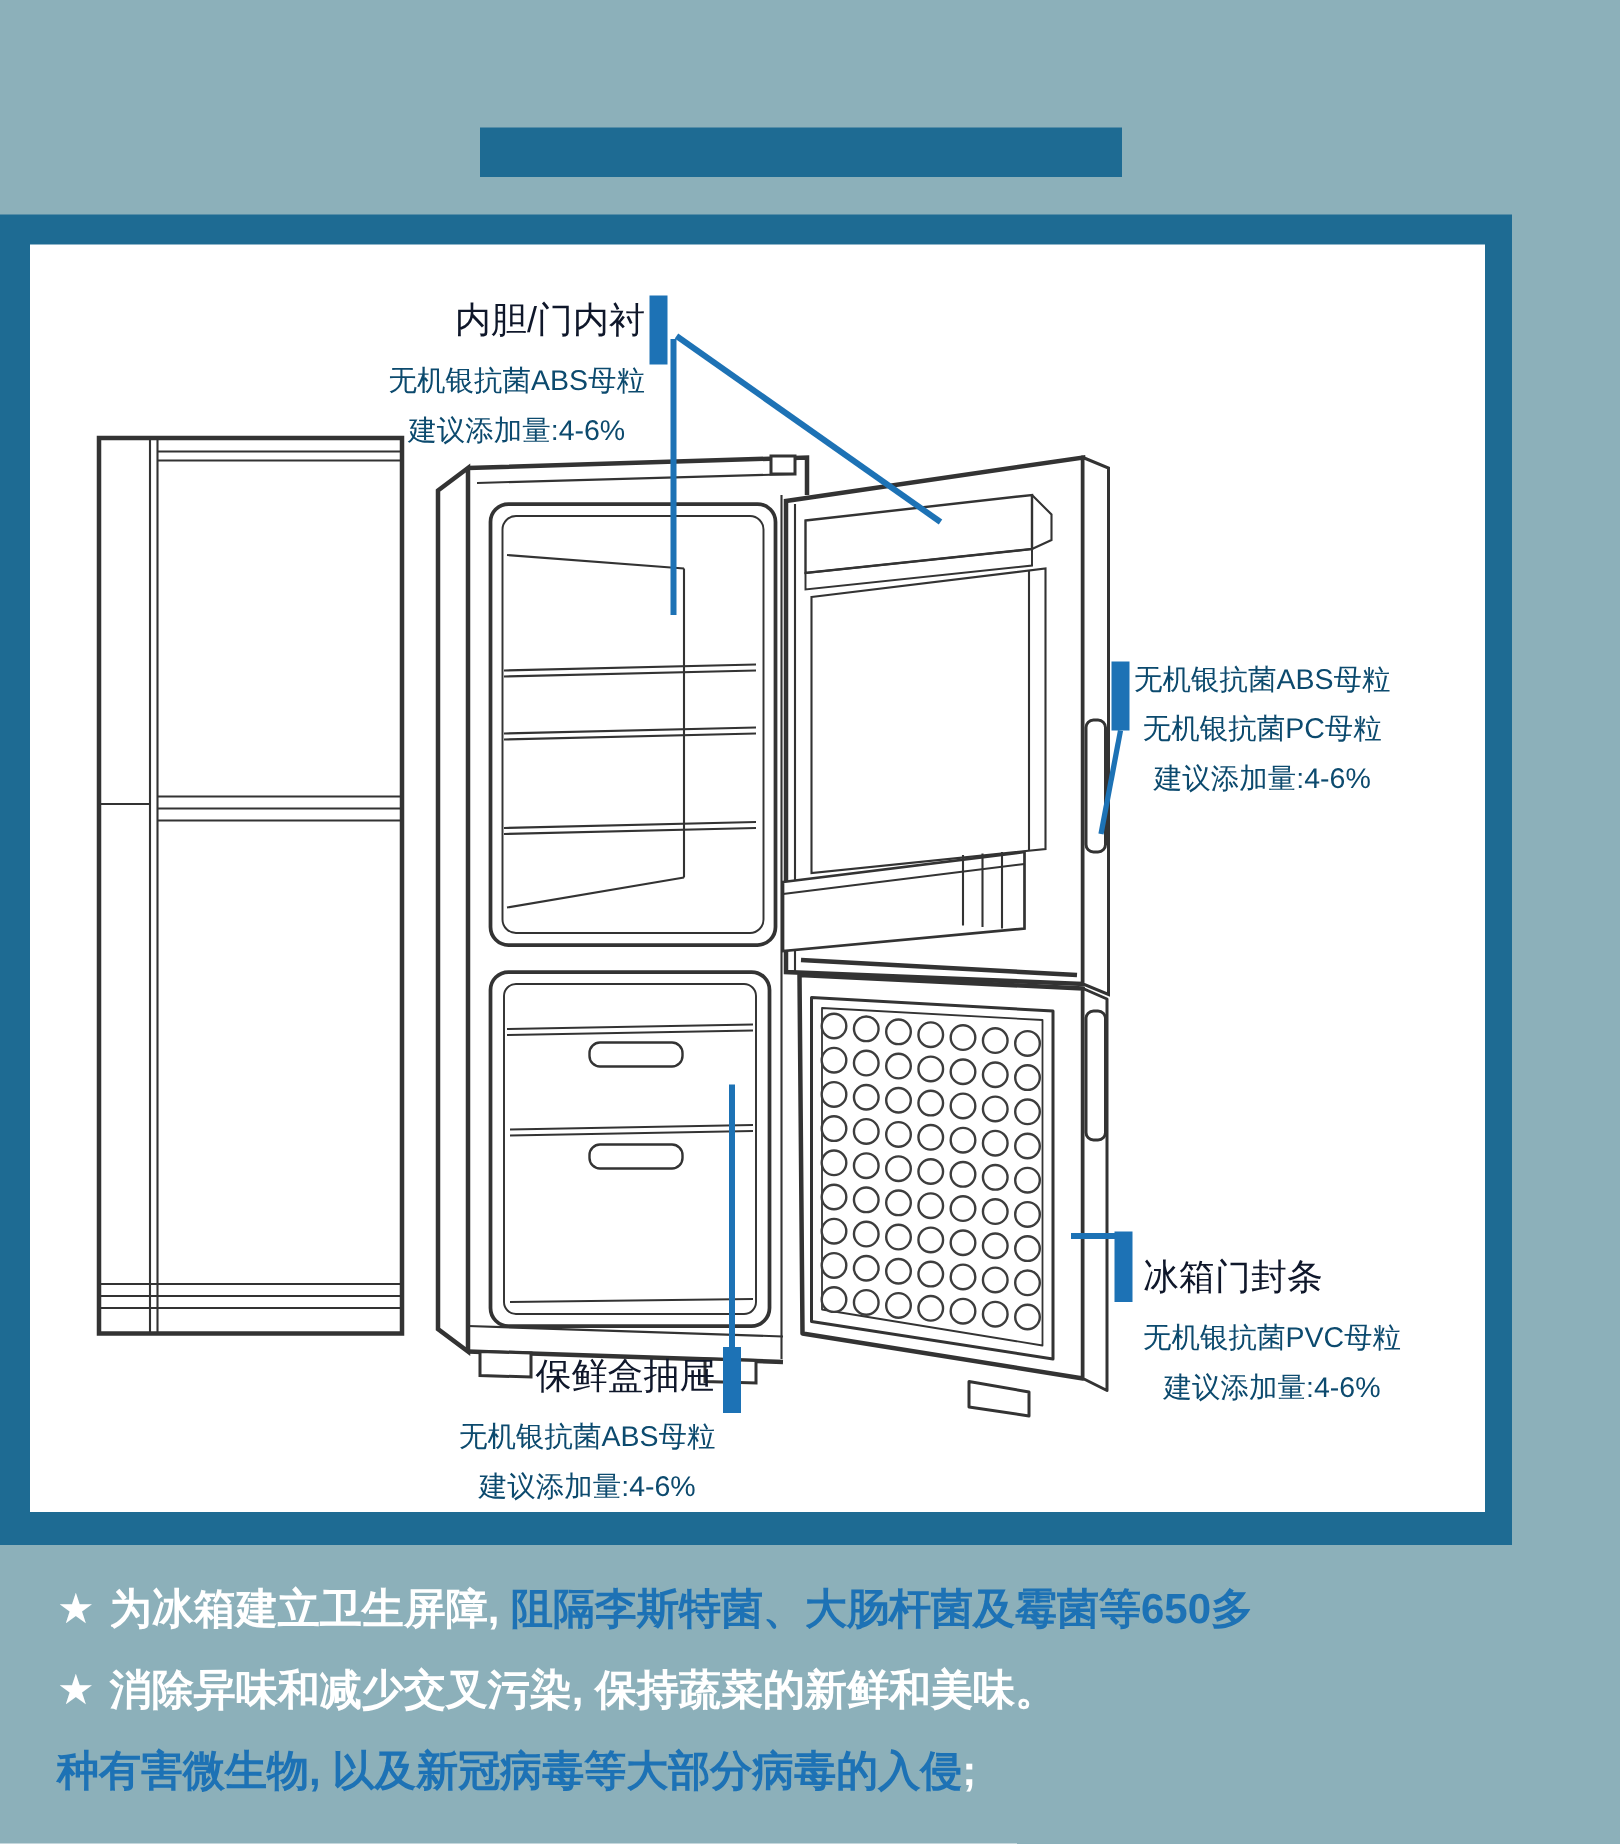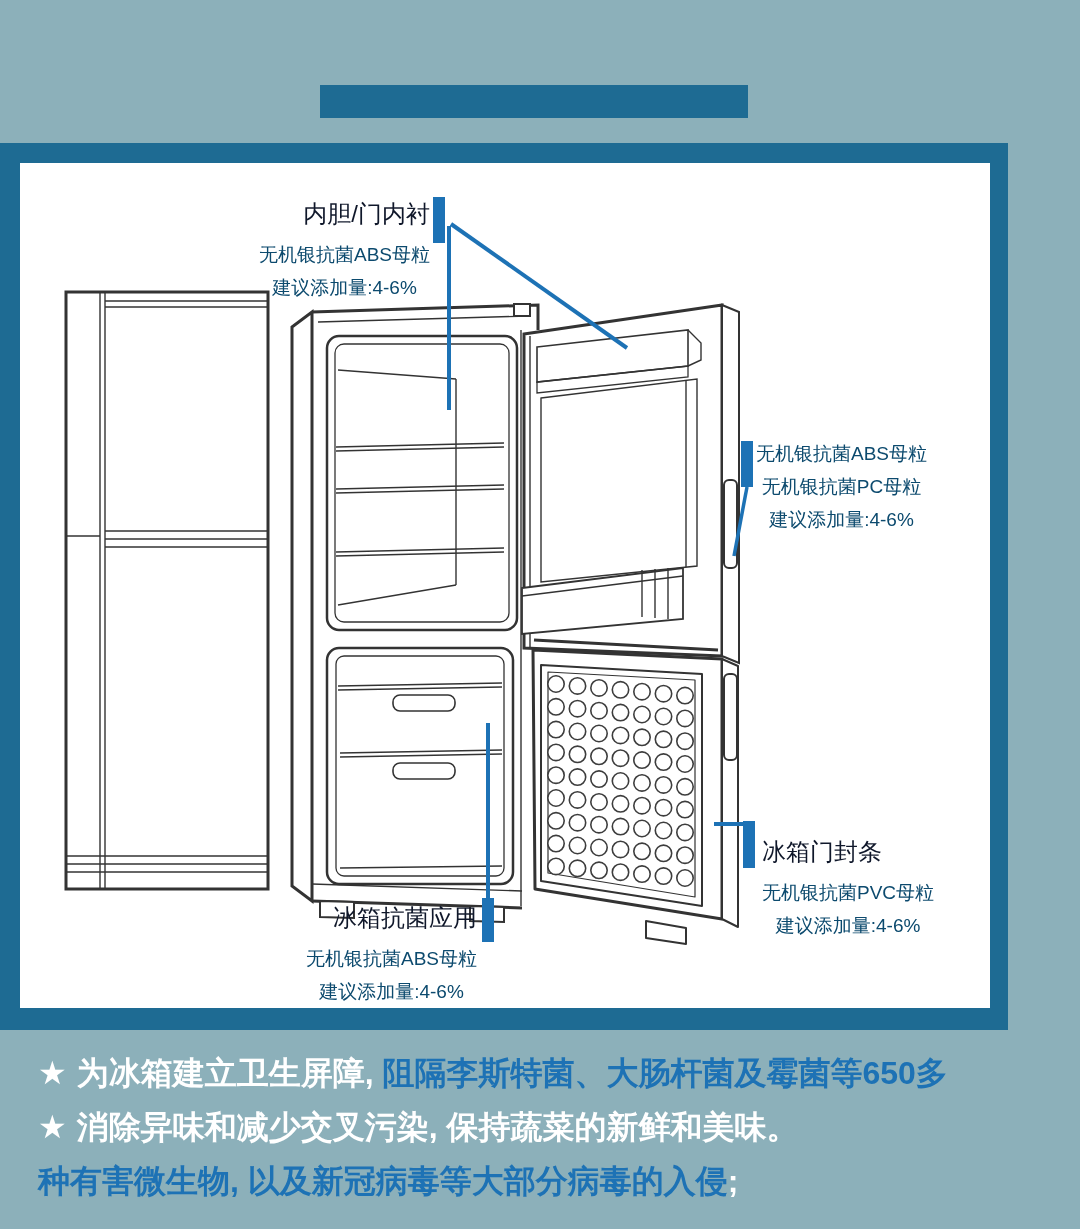--- a/index.html
+++ b/index.html
@@ -24,21 +24,21 @@
   .c-line{font-size:19px;color:#0c4a6e;line-height:33px;white-space:nowrap;text-align:center;}
   .align-r{text-align:right;}
   .callout-liner{right:650px;top:190px;}
   .callout-handle{left:756px;top:437px;}
   .callout-handle .c-title{line-height:50px;}
   .callout-seal{left:762px;top:828px;}
   .callout-drawer{right:603px;top:894px;}
 
   
   .footer{position:absolute;left:38px;top:1046px;width:1020px;}
-  .f-line{margin:0;font-size:32px;font-weight:700;color:#ffffff;line-height:54px;white-space:nowrap;}
+  .f-line{margin:0;font-size:28px;font-weight:700;color:#ffffff;line-height:54px;white-space:nowrap;}
   .f-line .blue{color:#1d72b5;font-weight:800;}
   .f-line .star{margin-right:10px;}
 </style>
 </head>
 <body>
 
 <div class="stage">
 
   <div class="title-bar"></div>
 
@@ -226,21 +226,21 @@
     <div class="c-line">建议添加量:4-6%</div>
   </div>
 
   <div class="callout callout-seal">
     <div class="c-title">冰箱门封条</div>
     <div class="c-line">无机银抗菌PVC母粒</div>
     <div class="c-line">建议添加量:4-6%</div>
   </div>
 
   <div class="callout callout-drawer align-r">
-    <div class="c-title">冰箱抗菌应用</div>
+    <div class="c-title">保鲜盒抽屉</div>
     <div class="c-line">无机银抗菌ABS母粒</div>
     <div class="c-line">建议添加量:4-6%</div>
   </div>
 
   <div class="footer">
     <p class="f-line">
       <span class="star">★</span><span>为冰箱建立卫生屏障,</span> <span class="blue">阻隔李斯特菌、大肠杆菌及霉菌等650多</span>
     </p>
     <p class="f-line">
       <span class="star">★</span><span>消除异味和减少交叉污染, 保持蔬菜的新鲜和美味。</span>

